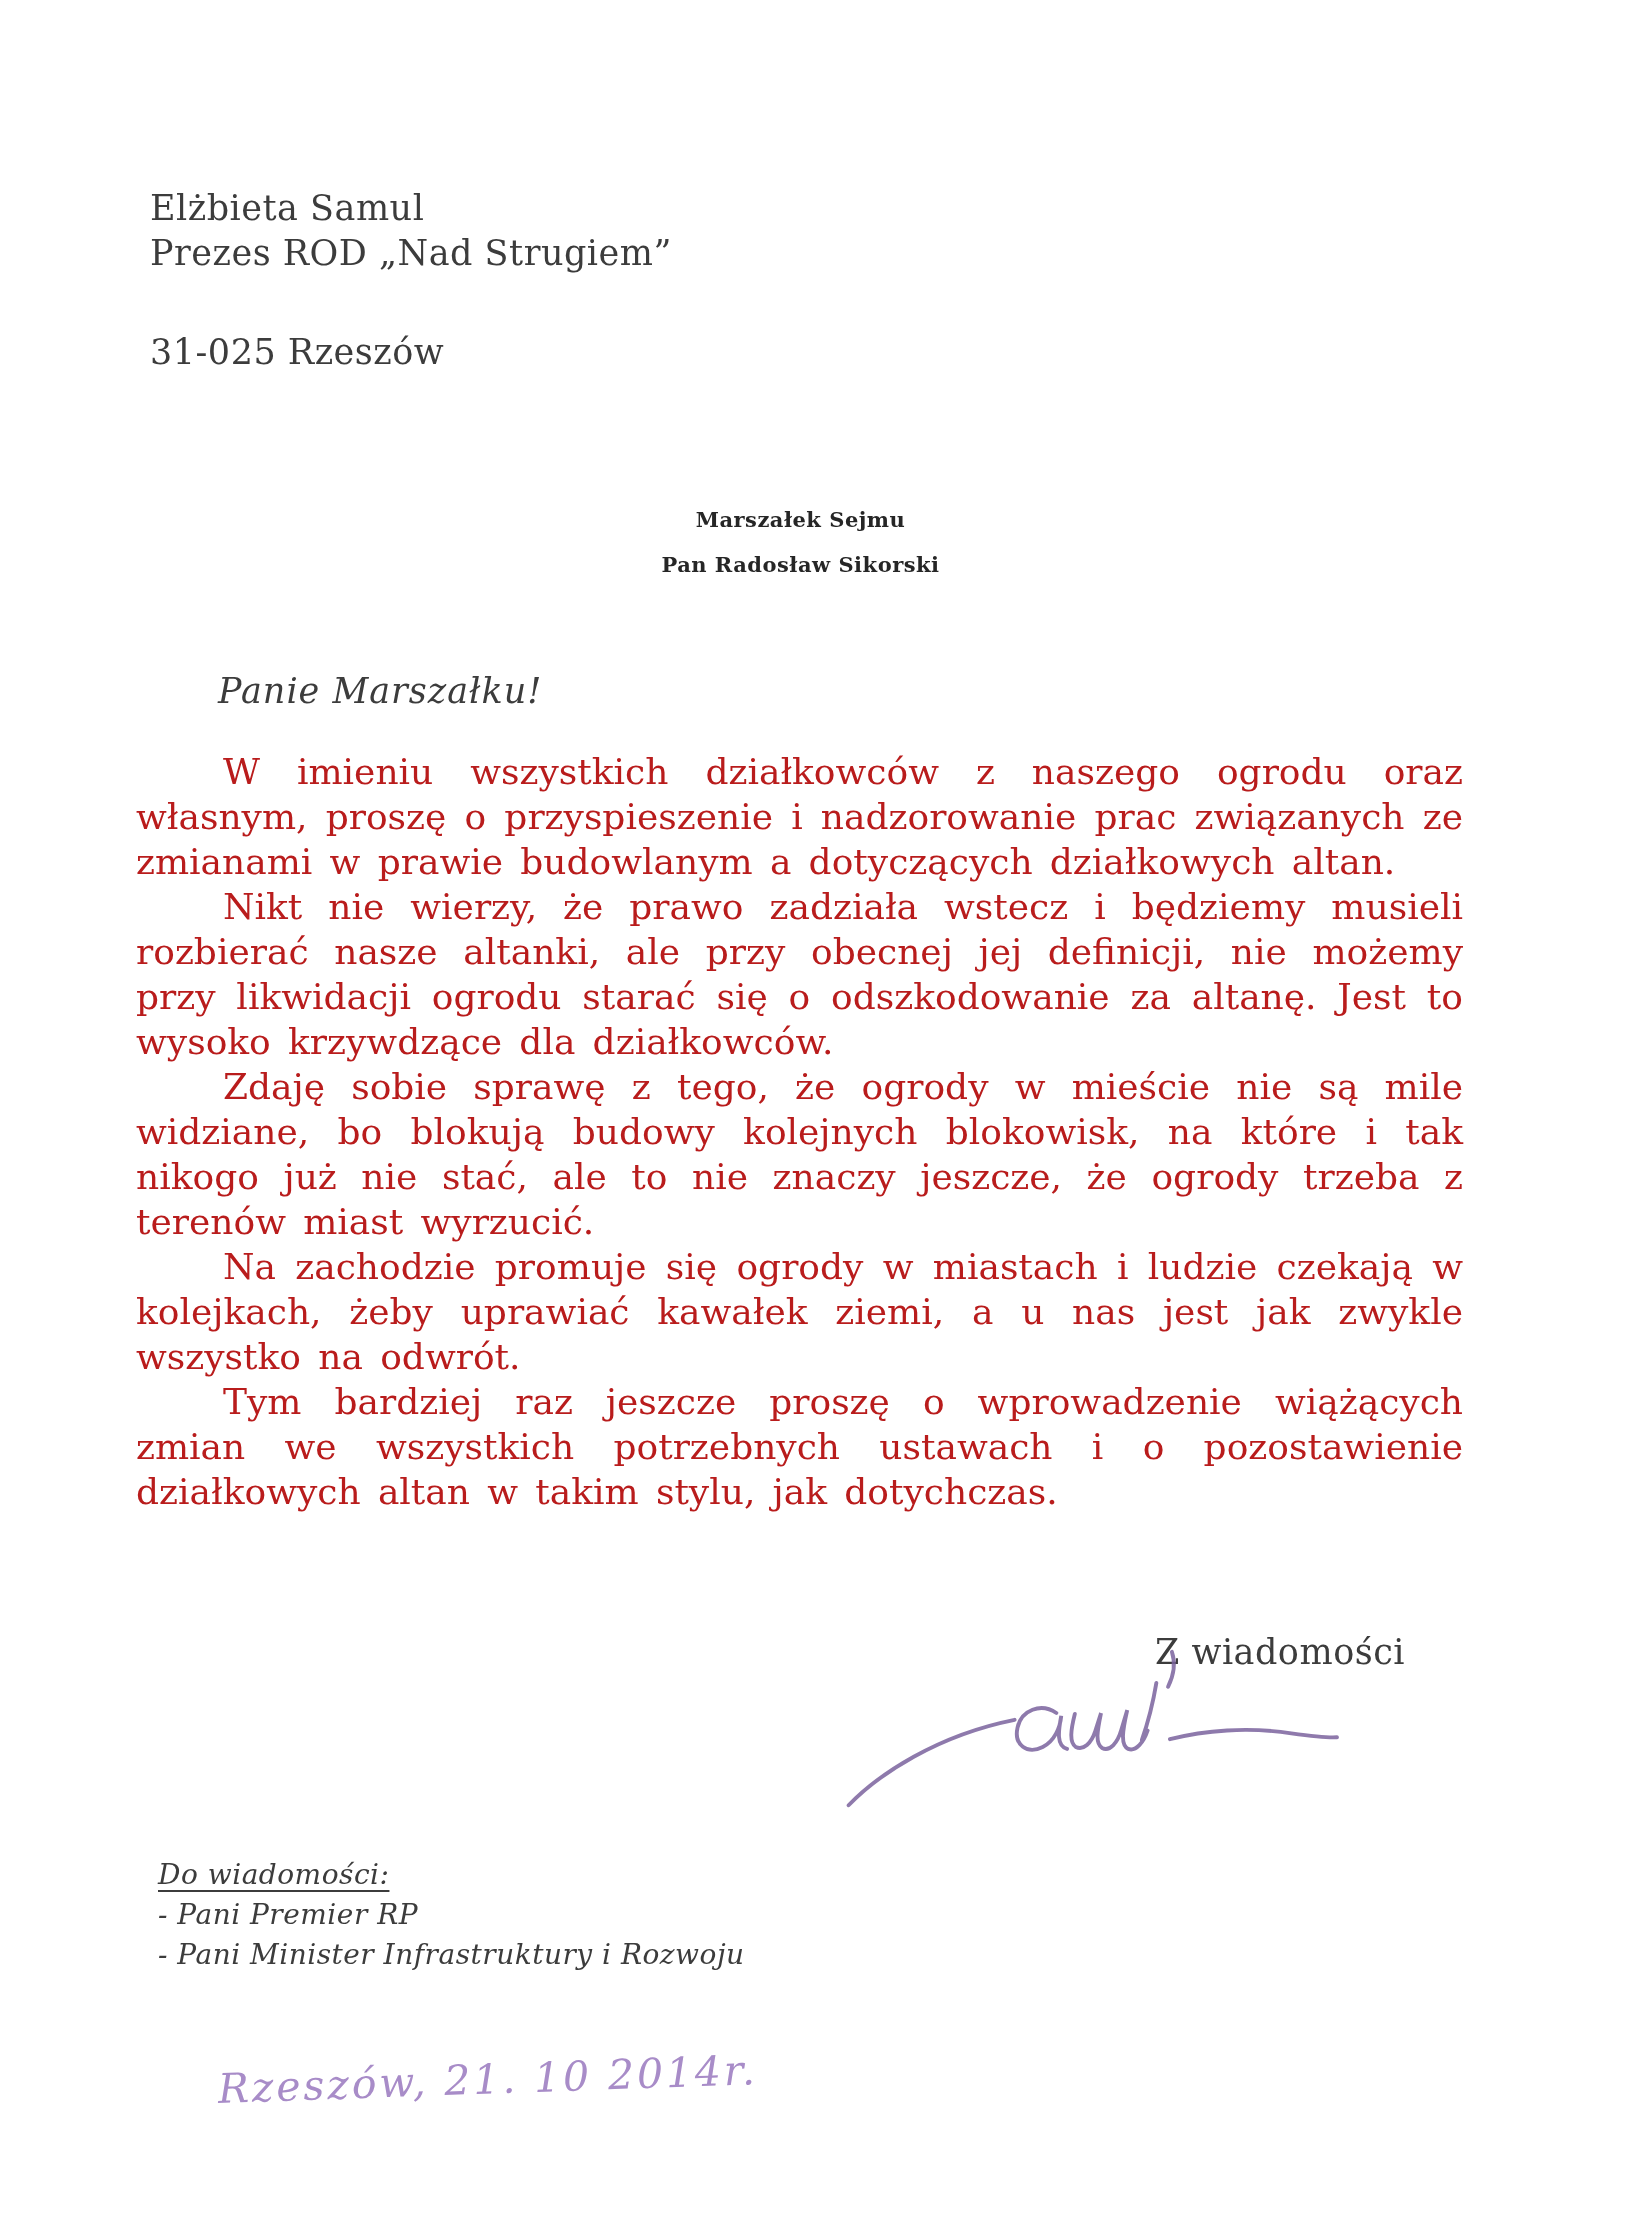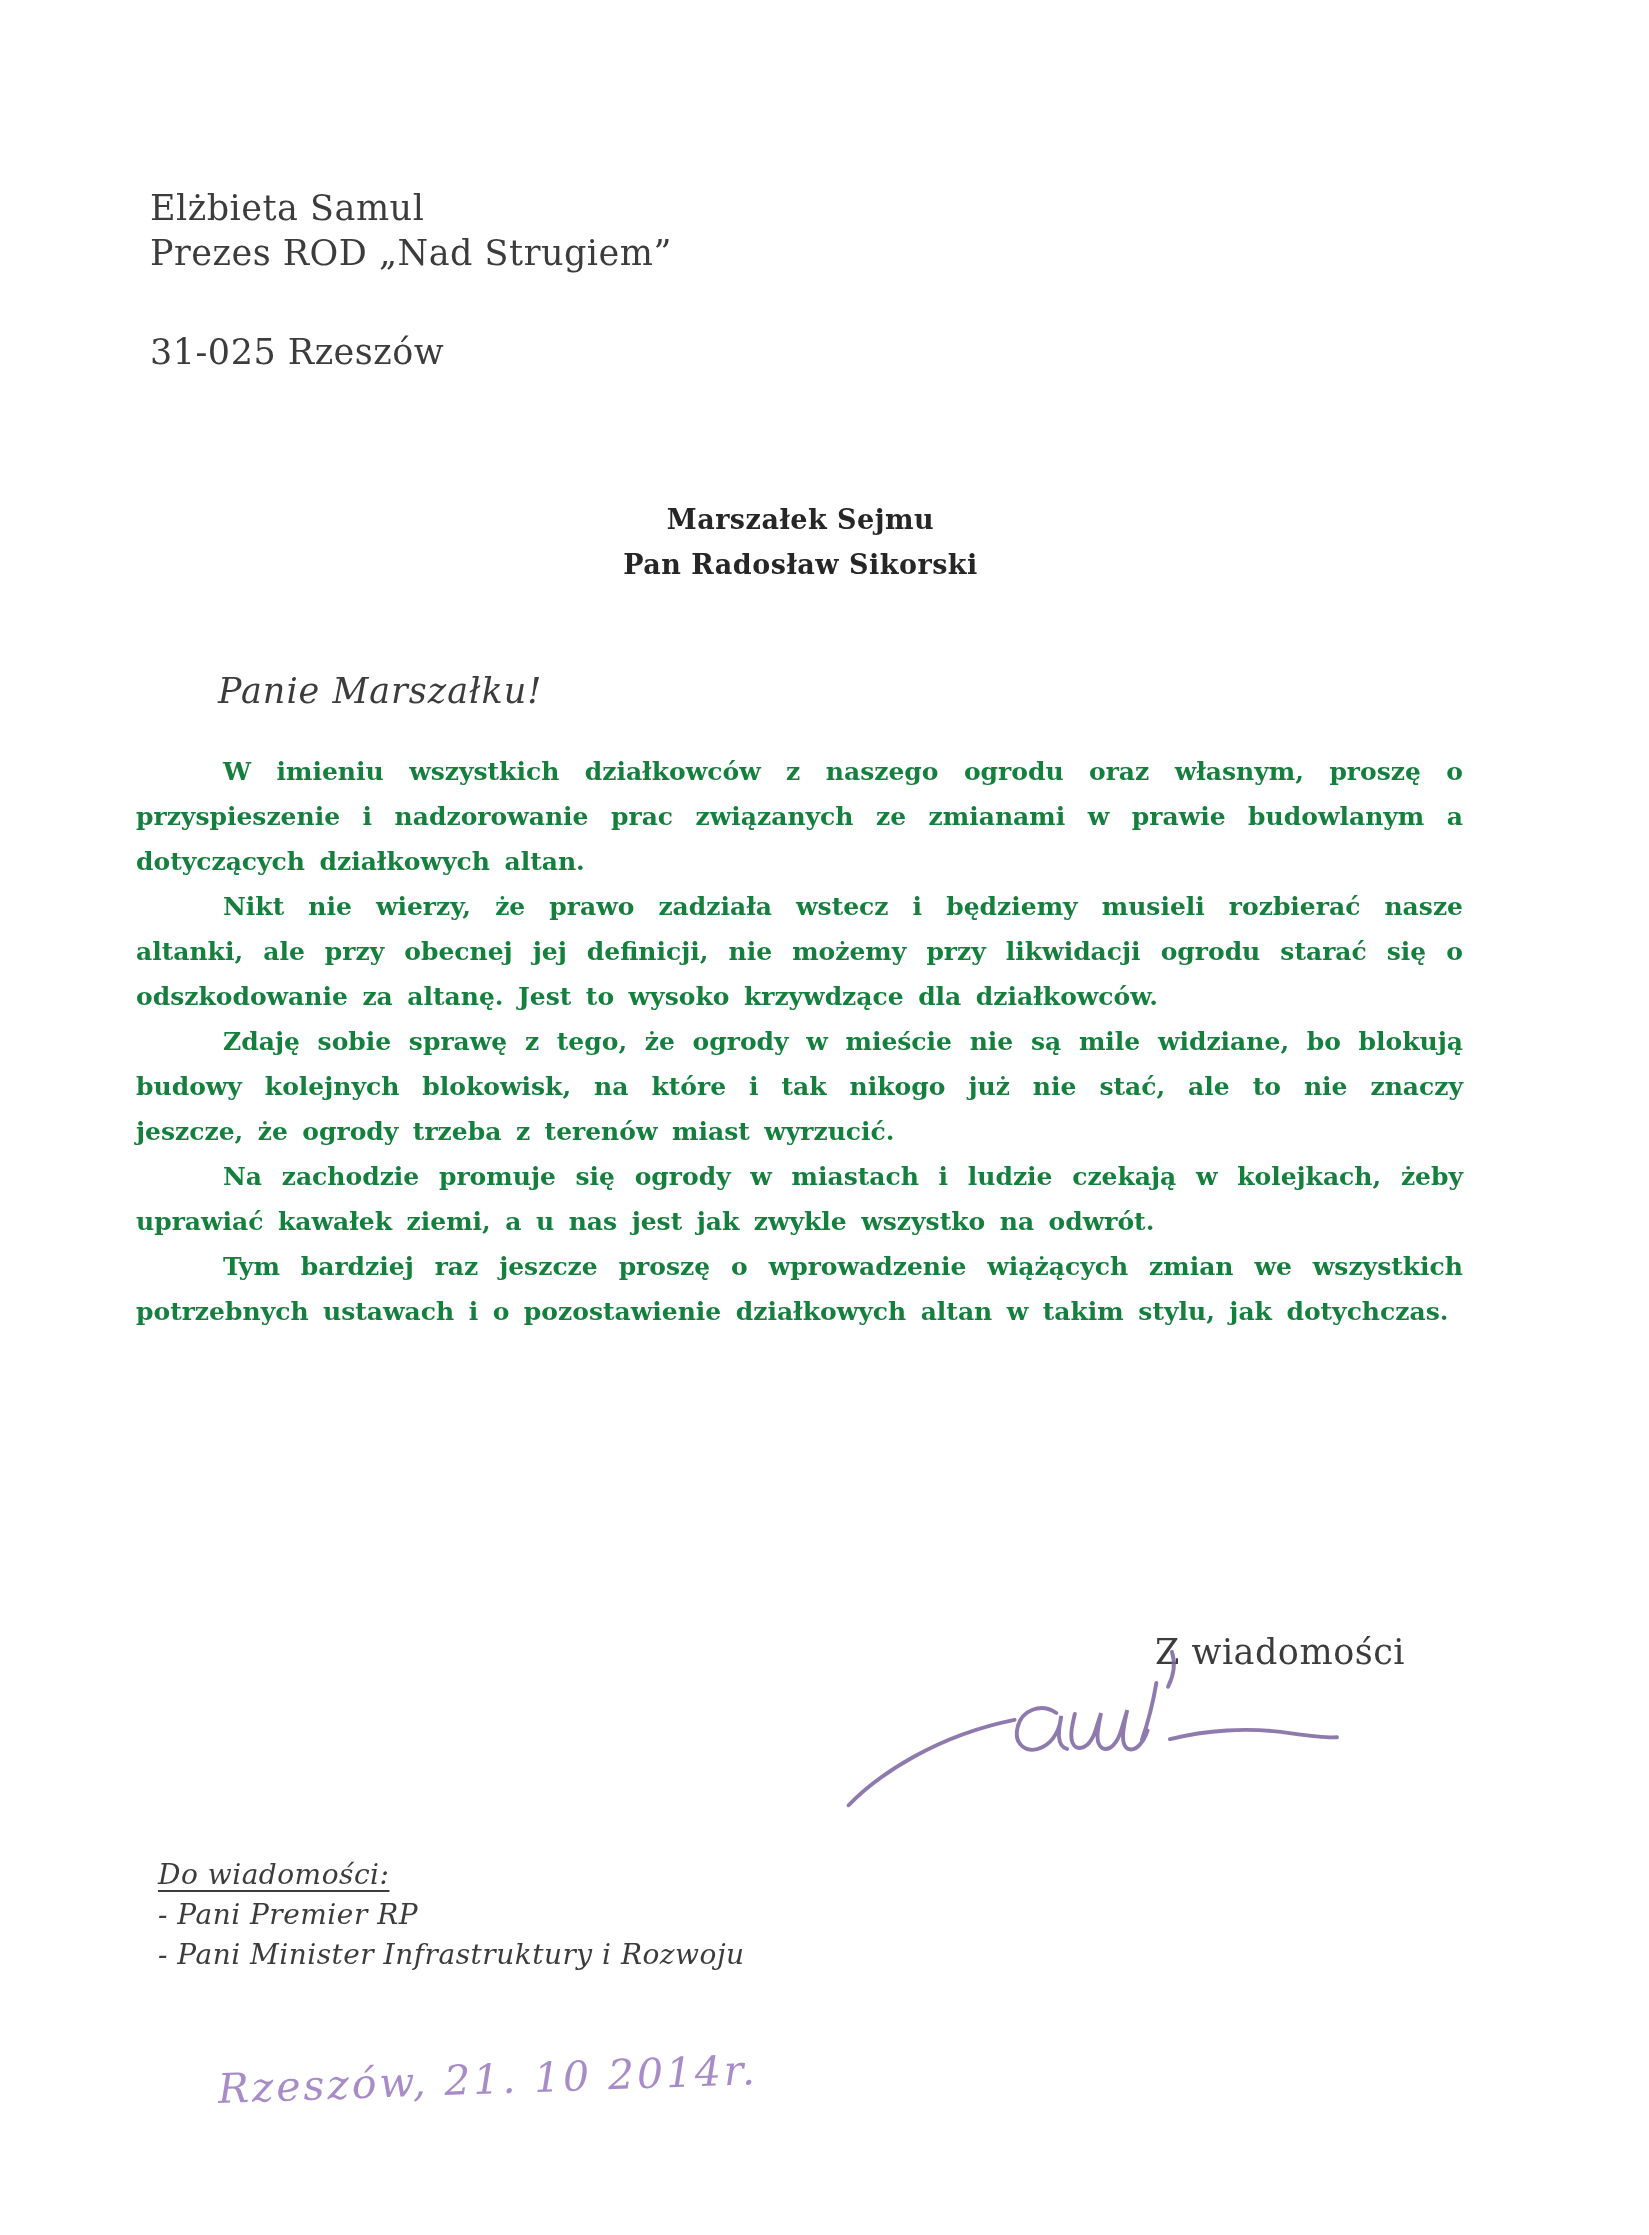--- a/index.html
+++ b/index.html
@@ -30,47 +30,46 @@
     margin-top: 54px;
   }
   
   .addressee {
     position: absolute;
     left: 0;
     top: 497px;
     width: 1601px;
     text-align: center;
     font-weight: bold;
-    font-size: 27px;
+    font-size: 21px;
     line-height: 45px;
     color: #262626;
     letter-spacing: 0.5px;
   }
   
   .salutation {
     position: absolute;
     left: 218px;
     top: 671px;
     font-style: italic;
     font-size: 35px;
     color: #3c3c3c;
     letter-spacing: 1px;
   }
   
   .body-text {
     position: absolute;
     left: 136px;
     top: 749px;
     width: 1327px;
-    font-size: 25px;
+    font-size: 36px;
     line-height: 45px;
     text-align: justify;
     word-spacing: 5.8px;
-    color: #15803d;
-    font-weight: bold;
+    color: #b91c1c;
   }
   .body-text p {
     margin: 0;
     text-indent: 87px;
   }
   
   .closing {
     position: absolute;
     left: 1155px;
     top: 1632px;

